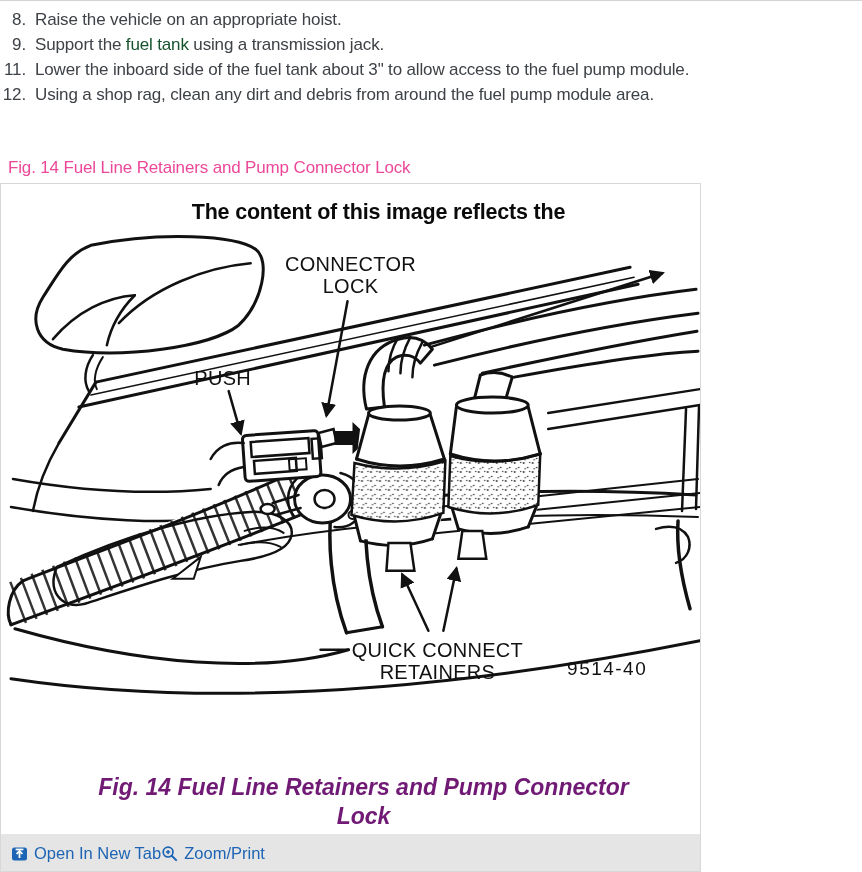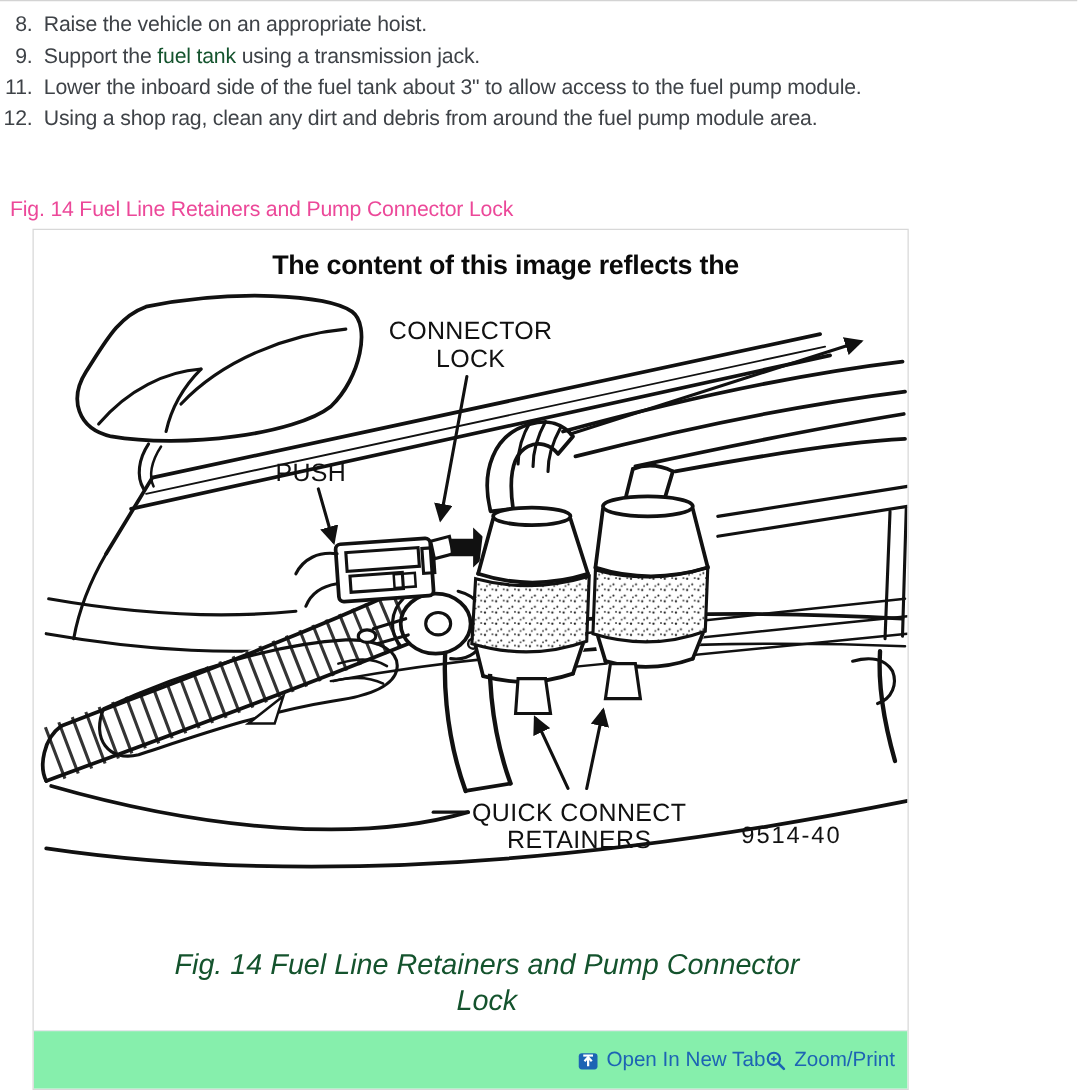--- a/index.html
+++ b/index.html
@@ -5,32 +5,32 @@
   html,body{margin:0;padding:0;background:#fff;width:862px;height:872px;overflow:hidden;
     font-family:"Liberation Sans",sans-serif;}
   .page{position:relative;width:862px;height:872px;background:#fff;}
   .top-divider{position:absolute;top:0;left:0;width:862px;height:1px;background:#d3d3d3;}
   .steps{position:absolute;top:7px;left:0;color:#3e4247;font-size:17px;letter-spacing:-0.15px;}
   .step{display:flex;line-height:25px;white-space:nowrap;}
   .step .num{width:26px;text-align:right;flex:0 0 26px;}
   .step .txt{margin-left:9px;}
   a.inline-link{color:#14532d;text-decoration:none;cursor:pointer;}
   .fig-heading{position:absolute;top:158px;left:8px;color:#ec4899;font-size:17px;letter-spacing:-0.15px;}
-  .figure-panel{position:absolute;left:26px;top:183px;width:701px;height:689px;box-sizing:border-box;
+  .figure-panel{position:absolute;left:0;top:183px;width:701px;height:689px;box-sizing:border-box;
     background:#fff;border:1px solid #d8d8d8;overflow:hidden;}
   .tsb-notice{padding-top:13px;padding-left:56px;text-align:center;color:#0a0a0a;
     font-size:21.5px;font-weight:bold;line-height:30px;letter-spacing:-0.2px;}
   .drawing{display:block;margin:0 auto;}
   .dwg-label{font-family:"Liberation Sans",sans-serif;font-size:20px;letter-spacing:.3px;fill:#111;}
   .dwg-id{font-family:"Liberation Sans",sans-serif;font-size:19px;letter-spacing:1.5px;fill:#111;}
-  .caption{margin-top:52px;padding-left:26px;text-align:center;color:#14532d;
-    font-size:23px;font-weight:normal;font-style:italic;line-height:29px;}
-  .panel-footer{position:absolute;left:0;right:0;bottom:0;height:28px;background:#86efac;
-    border-top:1px solid #e4e7ea;display:flex;justify-content:flex-end;align-items:center;
-    padding:9px 10px;}
+  .caption{margin-top:68px;padding-left:26px;text-align:center;color:#701a75;
+    font-size:23px;font-weight:bold;font-style:italic;line-height:29px;}
+  .panel-footer{position:absolute;left:0;right:0;bottom:0;height:28px;background:#e5e5e5;
+    border-top:1px solid #e4e7ea;display:flex;justify-content:flex-start;align-items:center;
+    padding:4px 10px;}
   .footer-link{display:flex;align-items:center;gap:6px;color:#1d64b4;font-size:16.5px;
     text-decoration:none;cursor:pointer;}
   .footer-link svg{display:block;}
   .stroke{fill:none;stroke:#111;stroke-linecap:round;stroke-linejoin:round;}
 </style>
 </head>
 <body>
 
 <div class="page">
   <div class="top-divider"></div>

